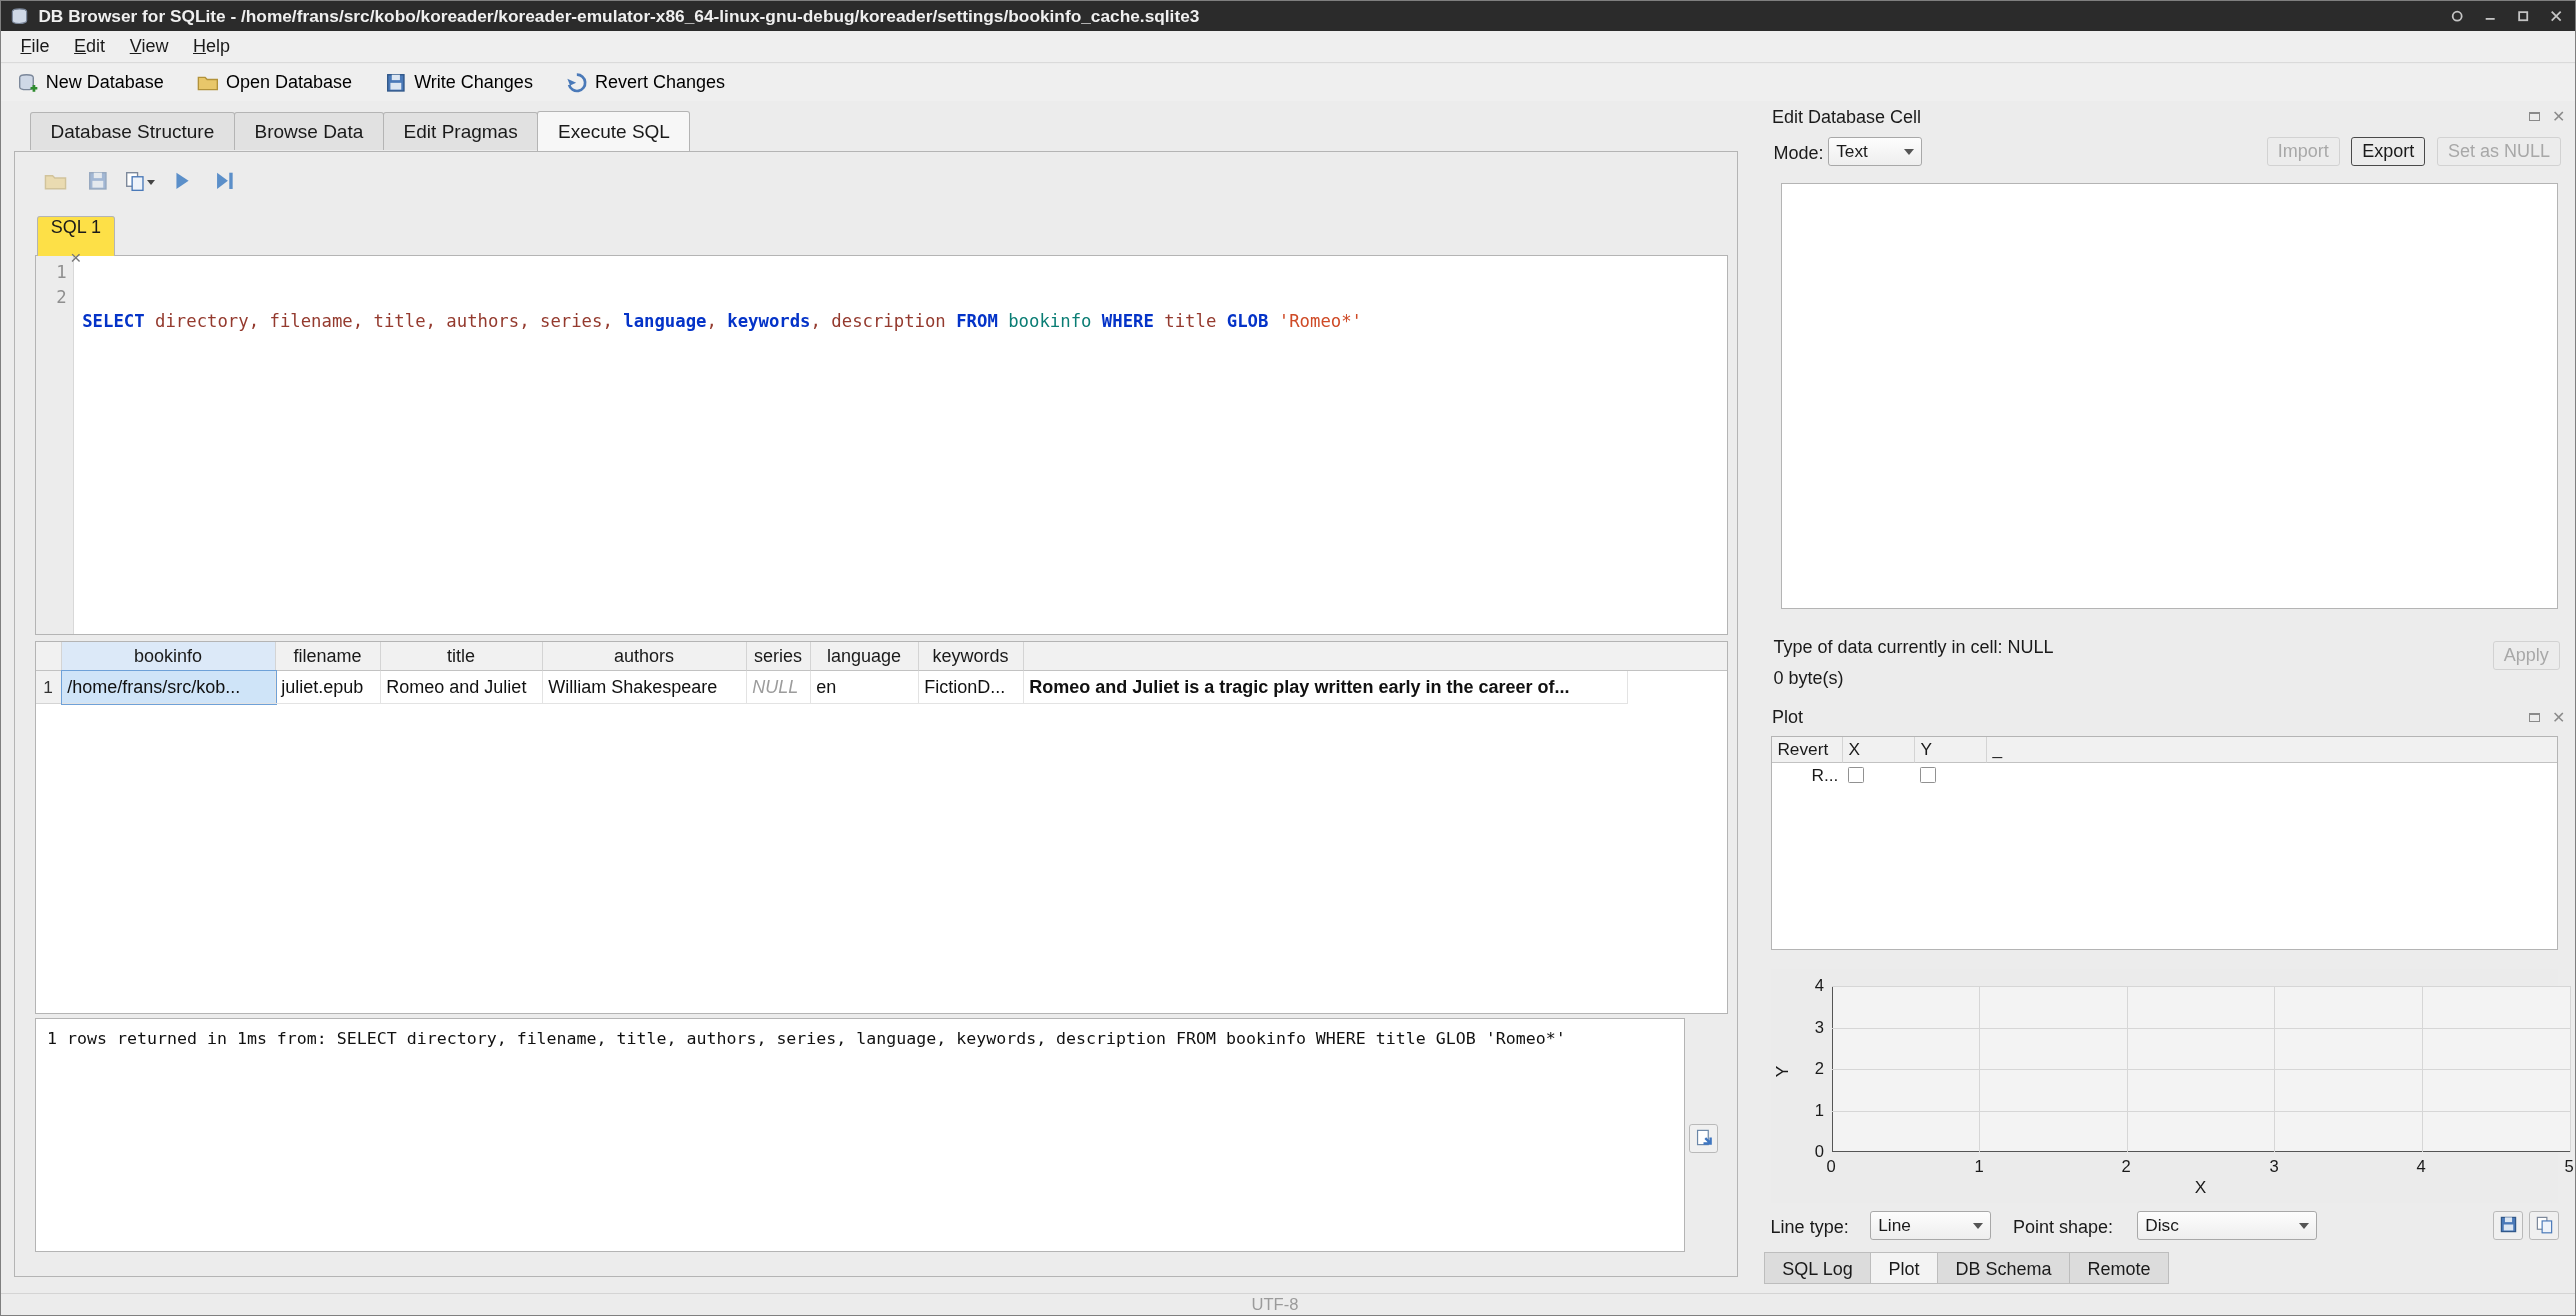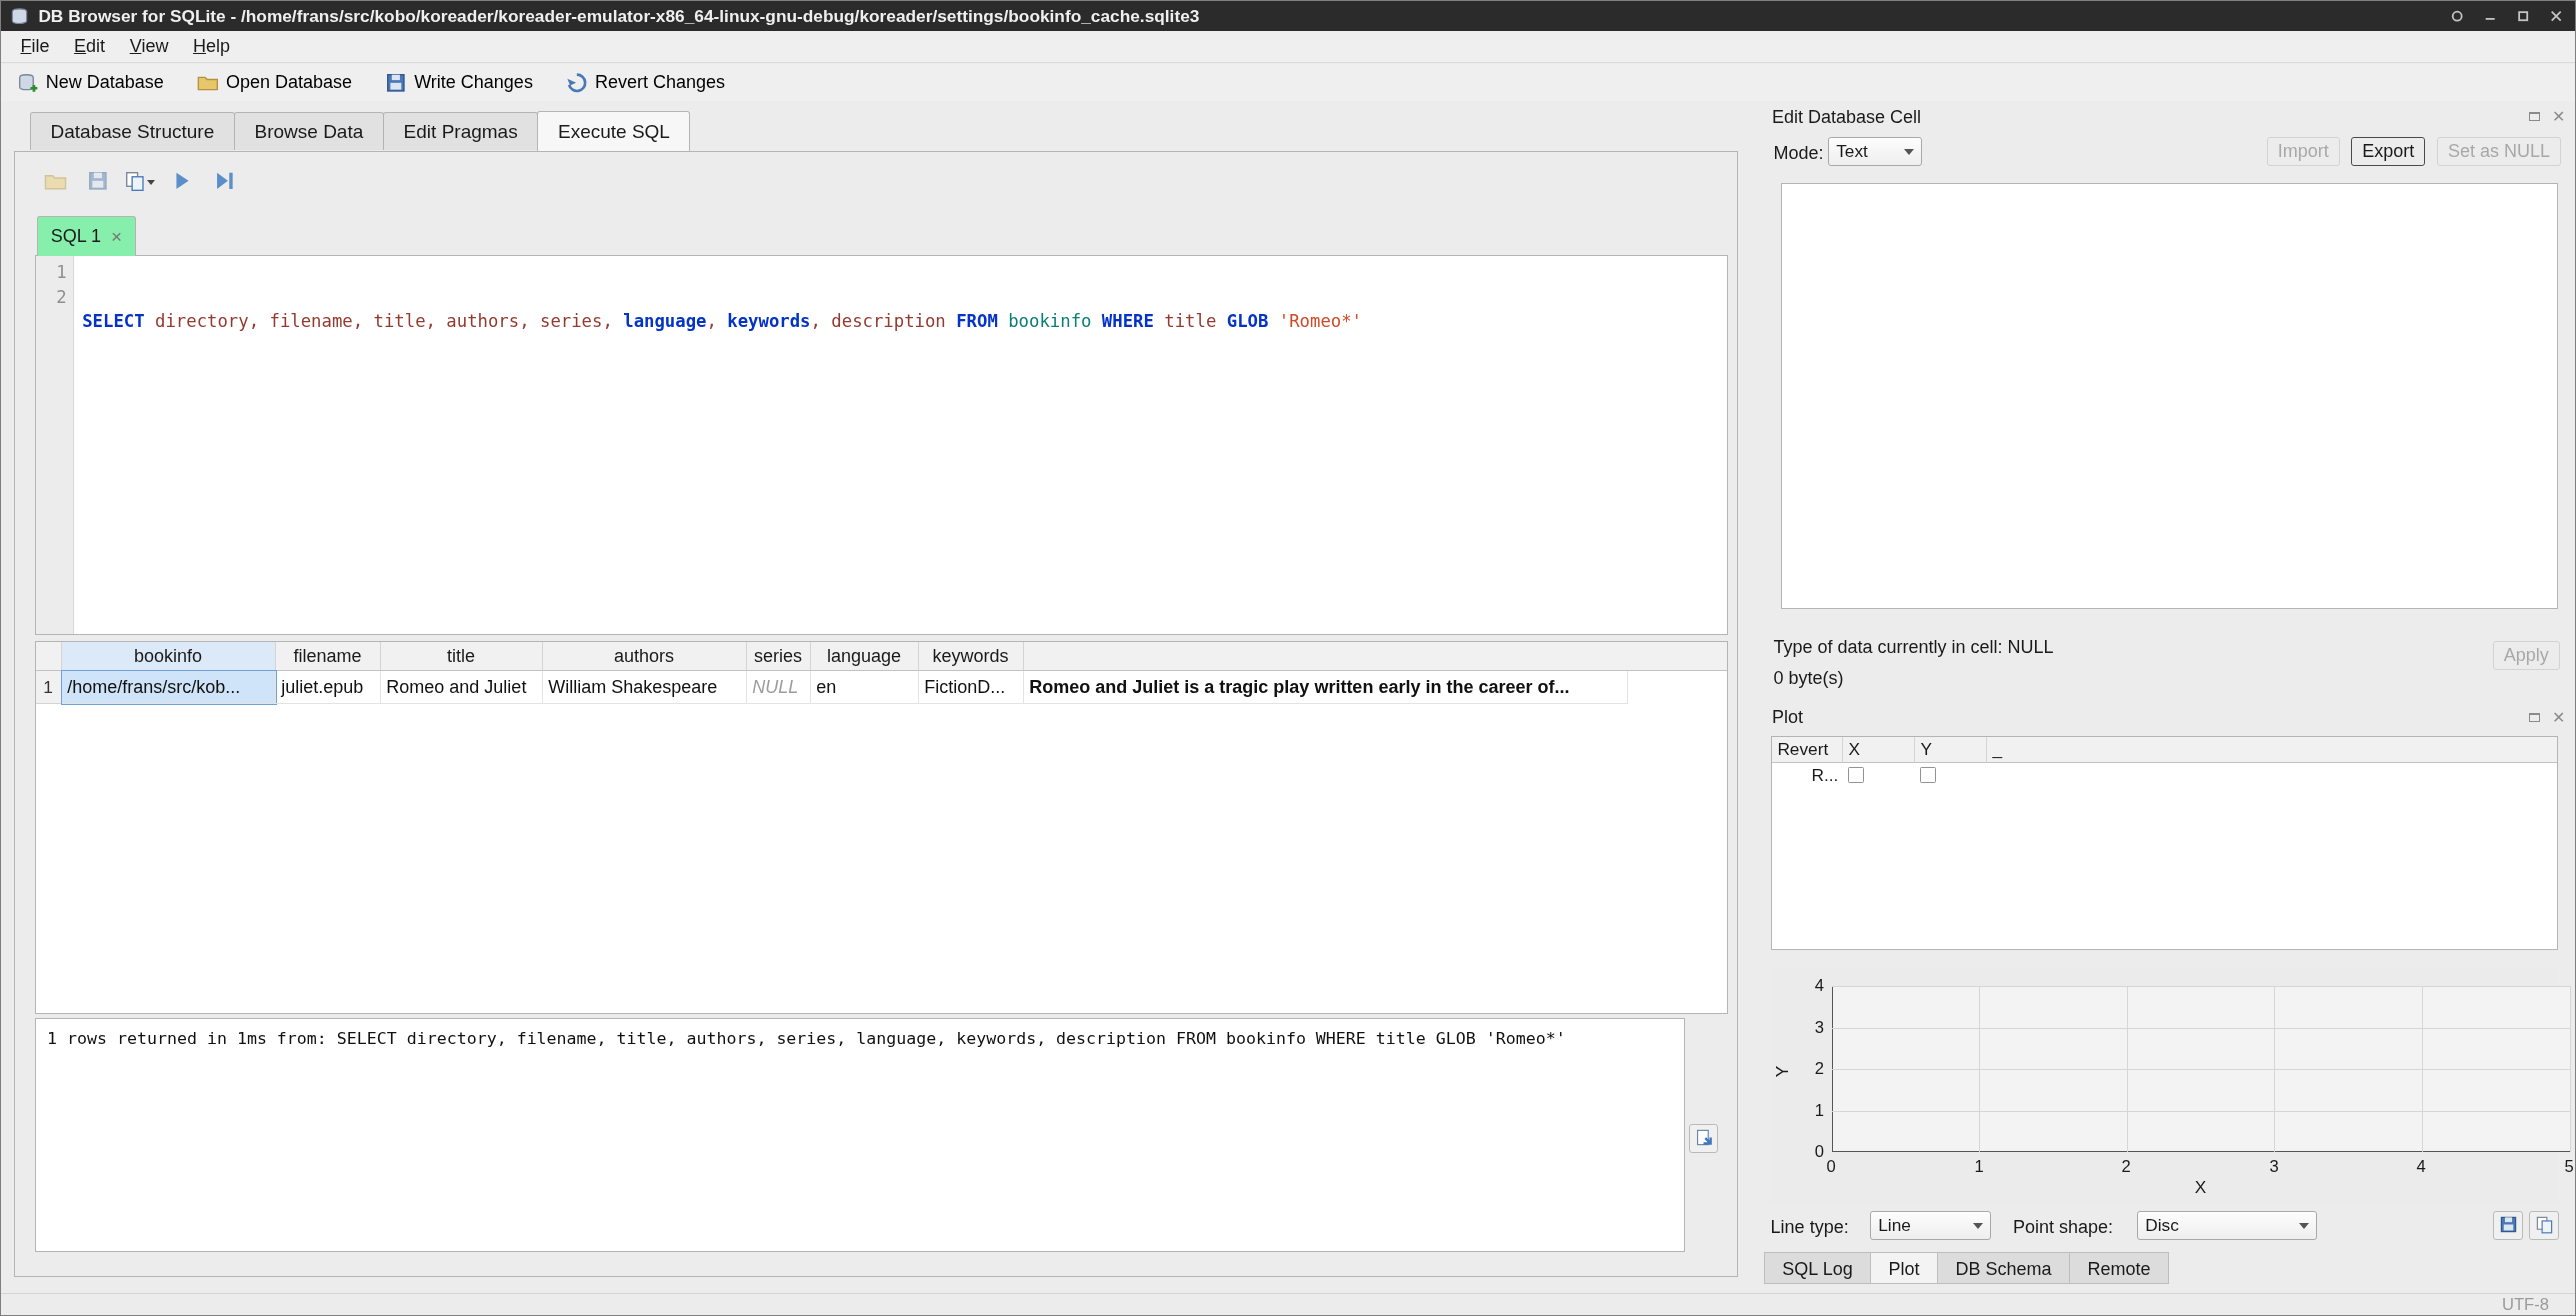--- a/index.html
+++ b/index.html
@@ -35,23 +35,23 @@
         border-top-left-radius:2.9px;border-top-right-radius:2.9px;}
   .mtab.active{background:#f7f7f7;height:40px;line-height:40px;position:relative;z-index:3;}
   .pane{position:absolute;left:0;top:40px;width:1724px;height:1126px;background:#ececec;border:0.7px solid #b4b4b4;}
 
   .sql-toolbar{position:absolute;left:26px;top:16px;display:flex;gap:13px;align-items:center;}
   .sicon{width:29px;height:29px;display:flex;align-items:center;justify-content:center;background:transparent;border:none;padding:0;}
   .dim{opacity:.45;}
   .mini-arrow{width:0;height:0;border-left:4.3px solid transparent;border-right:4.3px solid transparent;border-top:5.8px solid #444;margin-left:1.4px;}
 
   .sql-tabbar{position:absolute;left:21.7px;top:64px;height:40px;display:flex;z-index:2;}
-  .sql-tab{background:#86efac;border:0.7px solid #b4b4b4;border-bottom:none;height:40px;
+  .sql-tab{background:#fde047;border:0.7px solid #b4b4b4;border-bottom:none;height:40px;
            padding:0 13px;font-size:18px;border-top-left-radius:2.9px;border-top-right-radius:2.9px;
-           display:flex;align-items:center;gap:10px;}
+           display:flex;align-items:center;gap:10px;flex-direction:column;}
   .sql-close{color:#777;font-size:19px;line-height:19px;}
 
   .editor{position:absolute;left:19.5px;top:103px;width:1693px;height:380px;background:#fff;
           border:0.7px solid #b4b4b4;display:flex;}
   .gutter{width:38px;background:#ececec;border-right:0.7px solid #d8d8d8;
           font:17.3px "DejaVu Sans Mono",monospace;color:#8f8f8f;text-align:right;
           padding:4.3px 5.8px 0 0;line-height:24.5px;}
   .code{font:17.3px "DejaVu Sans Mono",monospace;line-height:24.5px;padding:4.3px 0 0 8.7px;white-space:pre;flex:1;}
   .tok-keyword{color:#0433c8;font-weight:bold;}
   .tok-identifier{color:#943a2e;}
@@ -130,21 +130,21 @@
             border-radius:2.9px;display:flex;align-items:center;justify-content:center;padding:0;}
   .plot-btn.b1{left:734px;}
   .plot-btn.b2{left:770px;}
 
   .dock-tabs{position:absolute;left:5px;top:1151px;display:flex;}
   .dtab{height:32px;line-height:32px;padding:0 17.3px;font-size:18px;background:#dcdcdc;
         border:0.7px solid #bdbdbd;margin-right:-0.7px;}
   .dtab.active{background:#f3f3f3;position:relative;z-index:2;}
 
   .statusbar{position:absolute;left:0;bottom:0;width:100%;height:21.7px;background:#ececec;border-top:0.7px solid #d4d4d4;
-             display:flex;align-items:center;justify-content:flex-end;padding-right:26px;font-size:16.6px;color:#9b9b9b;}
+             display:flex;align-items:center;justify-content:center;padding-right:26px;font-size:16.6px;color:#9b9b9b;}
 </style>
 </head>
 <body>
 
 <div id="window">
 
   <div class="titlebar">
     <span class="app-icon">
       <svg width="19" height="19" viewBox="0 0 16 16">
           <ellipse cx="8" cy="4" rx="6" ry="2.4" fill="#cfd8e6" stroke="#7a8699"></ellipse>

